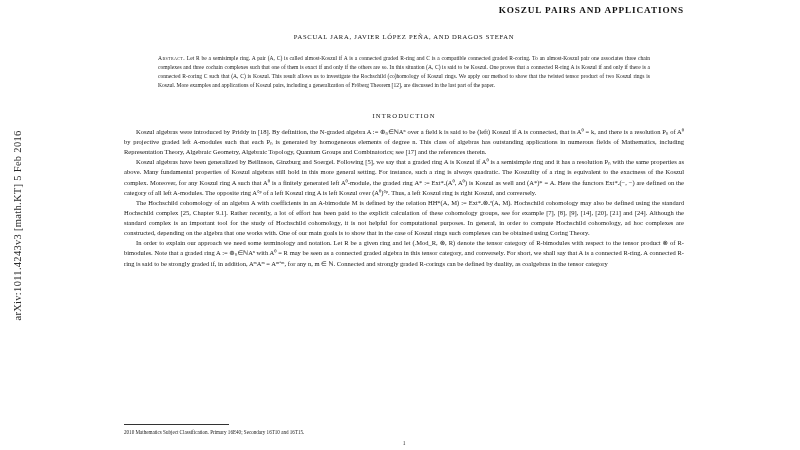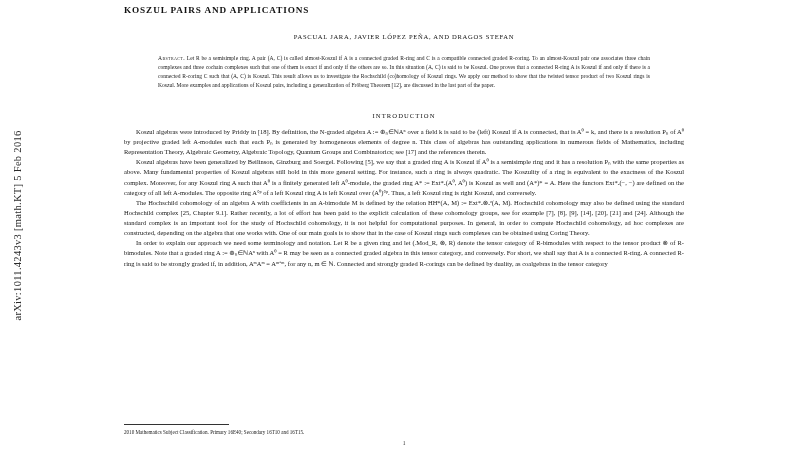--- a/index.html
+++ b/index.html
@@ -42,21 +42,21 @@
     color: #2a2a2a;
   }
   .content {
     position: absolute;
     left: 124px;
     top: 0;
     width: 560px;
     height: 450px;
   }
   .title {
-    text-align: left;
+    text-align: right;
     font-size: 9.2px;
     font-weight: bold;
     letter-spacing: 0.9px;
     margin-top: 5px;
     color: #111;
   }
   .authors {
     text-align: center;
     font-size: 6.6px;
     letter-spacing: 0.7px;

